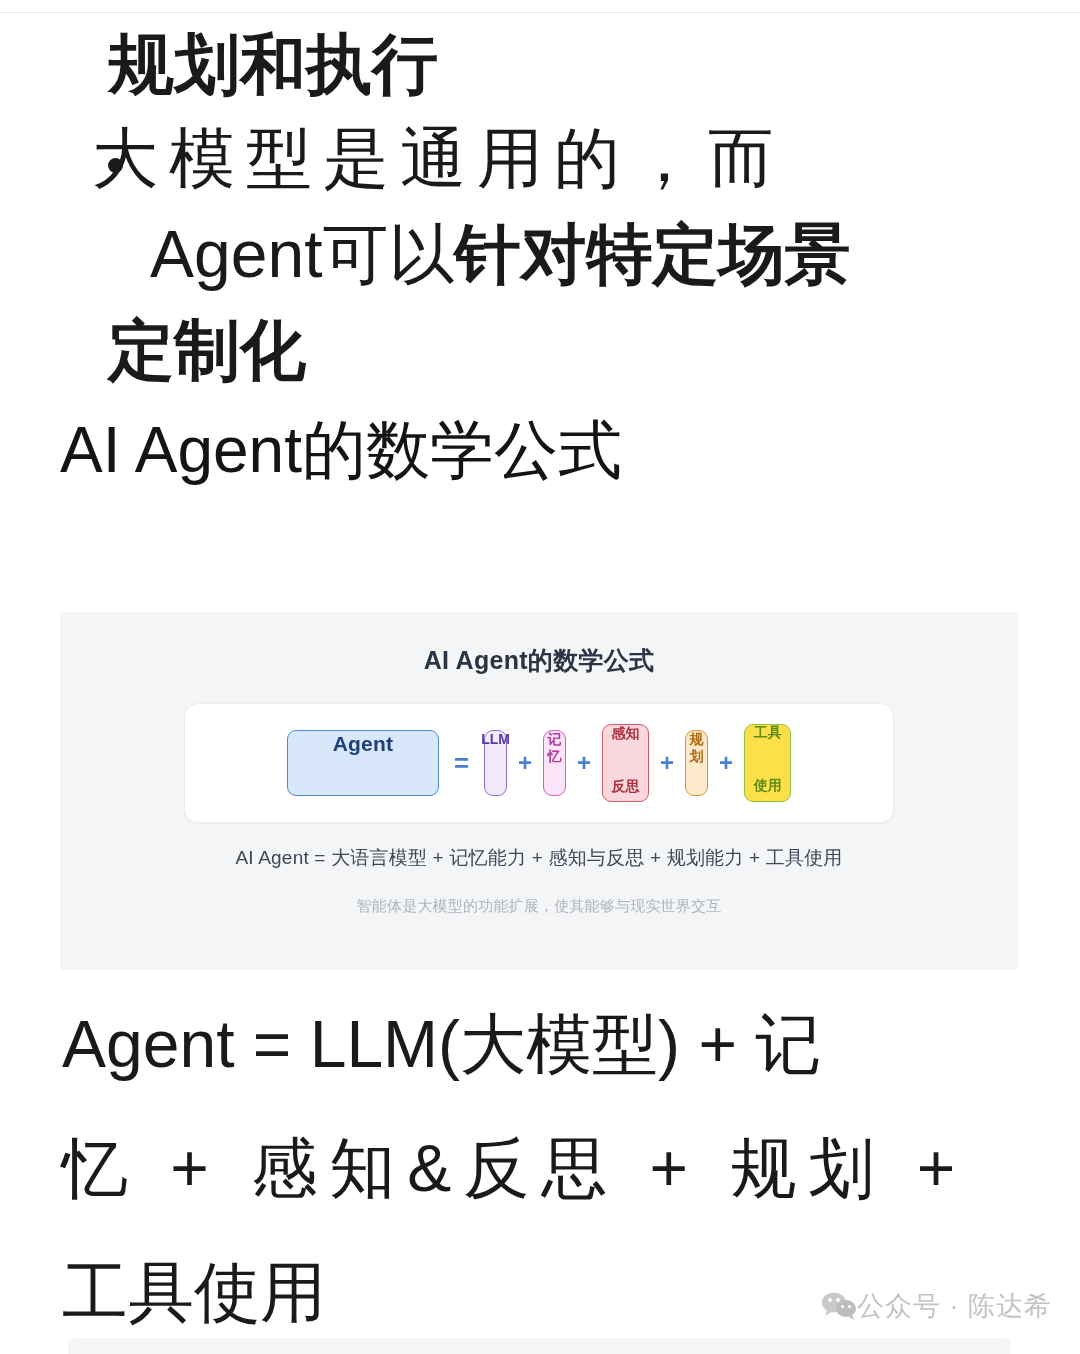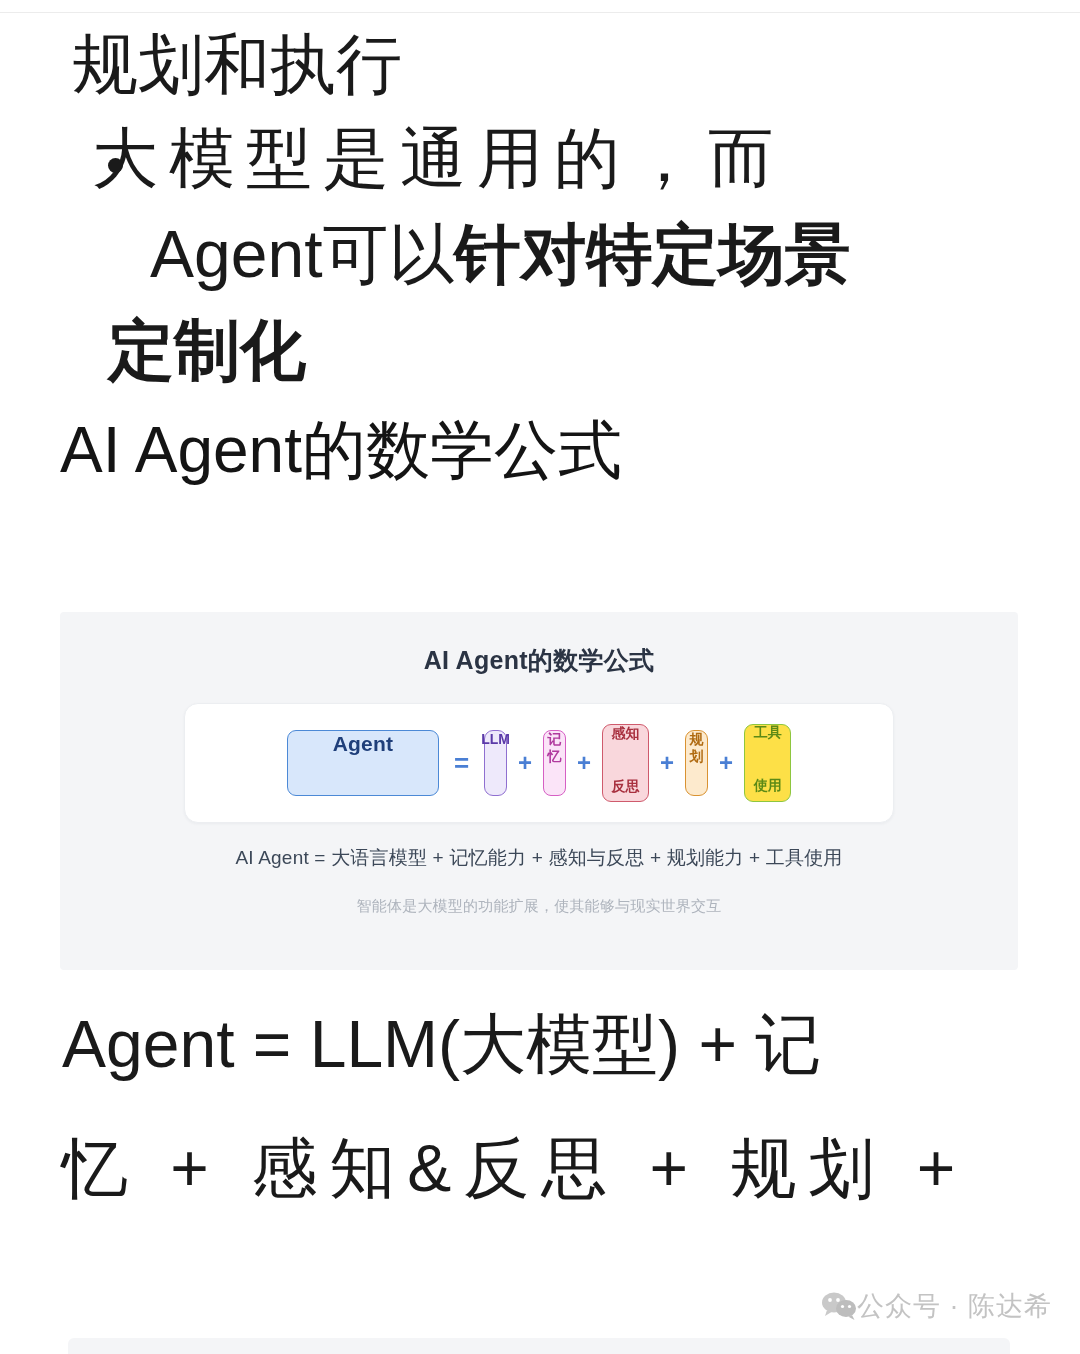--- a/index.html
+++ b/index.html
@@ -38,22 +38,23 @@
 
   .line {
     color: #1a1a1a;
     font-weight: 400;
     white-space: nowrap;
   }
 
   .l-head {
     font-size: 66px;
     line-height: 92px;
-    padding-left: 72px;
+    padding-left: 108px;
     letter-spacing: 0px;
+    font-weight: bold;
   }
 
   .bullet-line {
     position: relative;
     font-size: 66px;
     line-height: 96px;
     padding-left: 92px;
     letter-spacing: 11px;
   }
   .bullet-dot {
@@ -251,21 +252,21 @@
         </div>
 
       <span class="op op-eq">=</span>
 
       <div class="node node-sm" id="node-1" style="background: rgb(238, 233, 251); border-color: rgb(143, 111, 208); color: rgb(91, 58, 168);">
           <span>LLM</span>
         </div>
 
       <span class="op">+</span>
 
-      <div class="node node-sm" id="node-2" style="background: rgb(251, 228, 248); border-color: rgb(214, 95, 196); color: rgb(176, 58, 158); border-radius: 8px;">
+      <div class="node node-sm" id="node-2" style="background: rgb(251, 228, 248); border-color: rgb(214, 95, 196); color: rgb(176, 58, 158);">
           <span>记忆</span>
         </div>
 
       <span class="op">+</span>
 
       <div class="node node-tall" id="node-3" style="background: rgb(249, 215, 220); border-color: rgb(207, 90, 108); color: rgb(168, 48, 63);">
           <span>感知</span>
           <span>反思</span>
         </div>
 
@@ -284,20 +285,21 @@
     </div>
 
     <div class="fig-formula">AI Agent = 大语言模型 + 记忆能力 + 感知与反思 + 规划能力 + 工具使用</div>
 
     <div class="fig-sub">智能体是大模型的功能扩展，使其能够与现实世界交互</div>
   </div>
 
   <div class="bottom-text">
     <div class="b-line">Agent = LLM(大模型) + 记</div>
     <div class="b-line b-sp">忆 + 感知&amp;反思 + 规划 +</div>
+    <div class="b-line">工具使用</div>
   </div>
 
   <div class="watermark">
     <svg class="wm-icon" width="36" height="30" viewBox="0 0 36 30">
       <ellipse cx="13" cy="11.5" rx="12" ry="10" fill="#c9c9c9"></ellipse>
       <path d="M6 19 L4 25 L10.5 21 Z" fill="#c9c9c9"></path>
       <circle cx="9" cy="9" r="1.9" fill="#ffffff"></circle>
       <circle cx="17" cy="9" r="1.9" fill="#ffffff"></circle>
       <ellipse cx="25" cy="17.5" rx="10" ry="8.4" fill="#bdbdbd"></ellipse>
       <path d="M31 24 L33.5 29 L27.5 25.8 Z" fill="#bdbdbd"></path>

